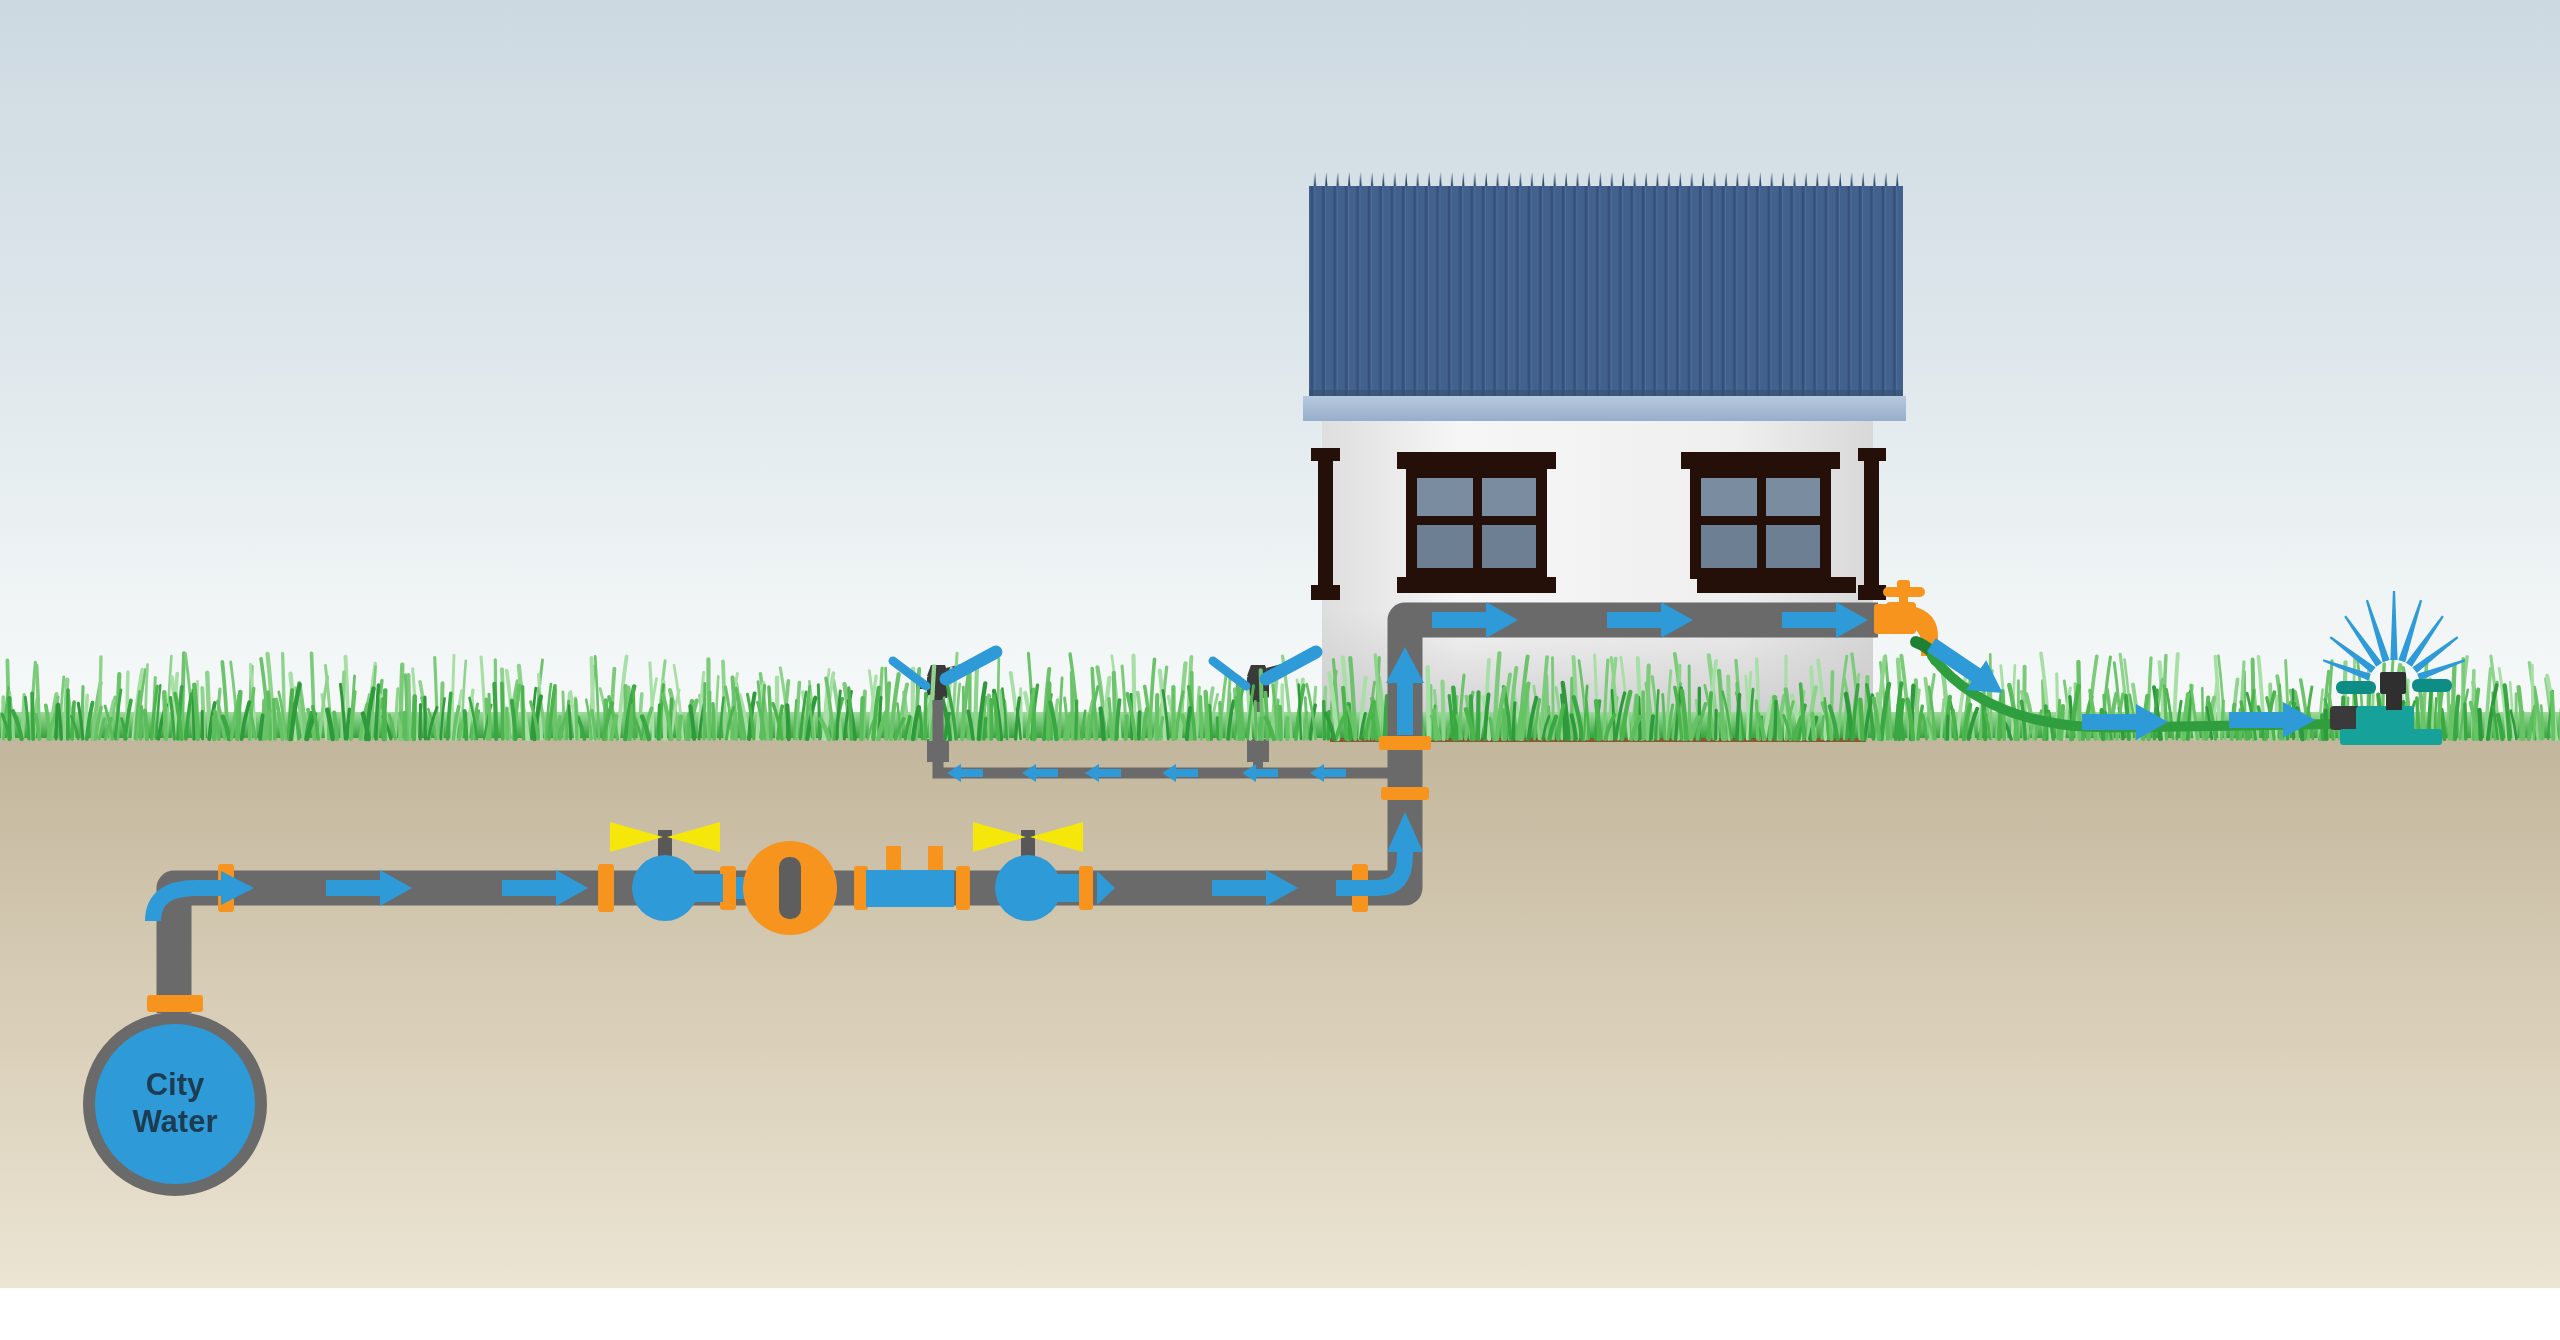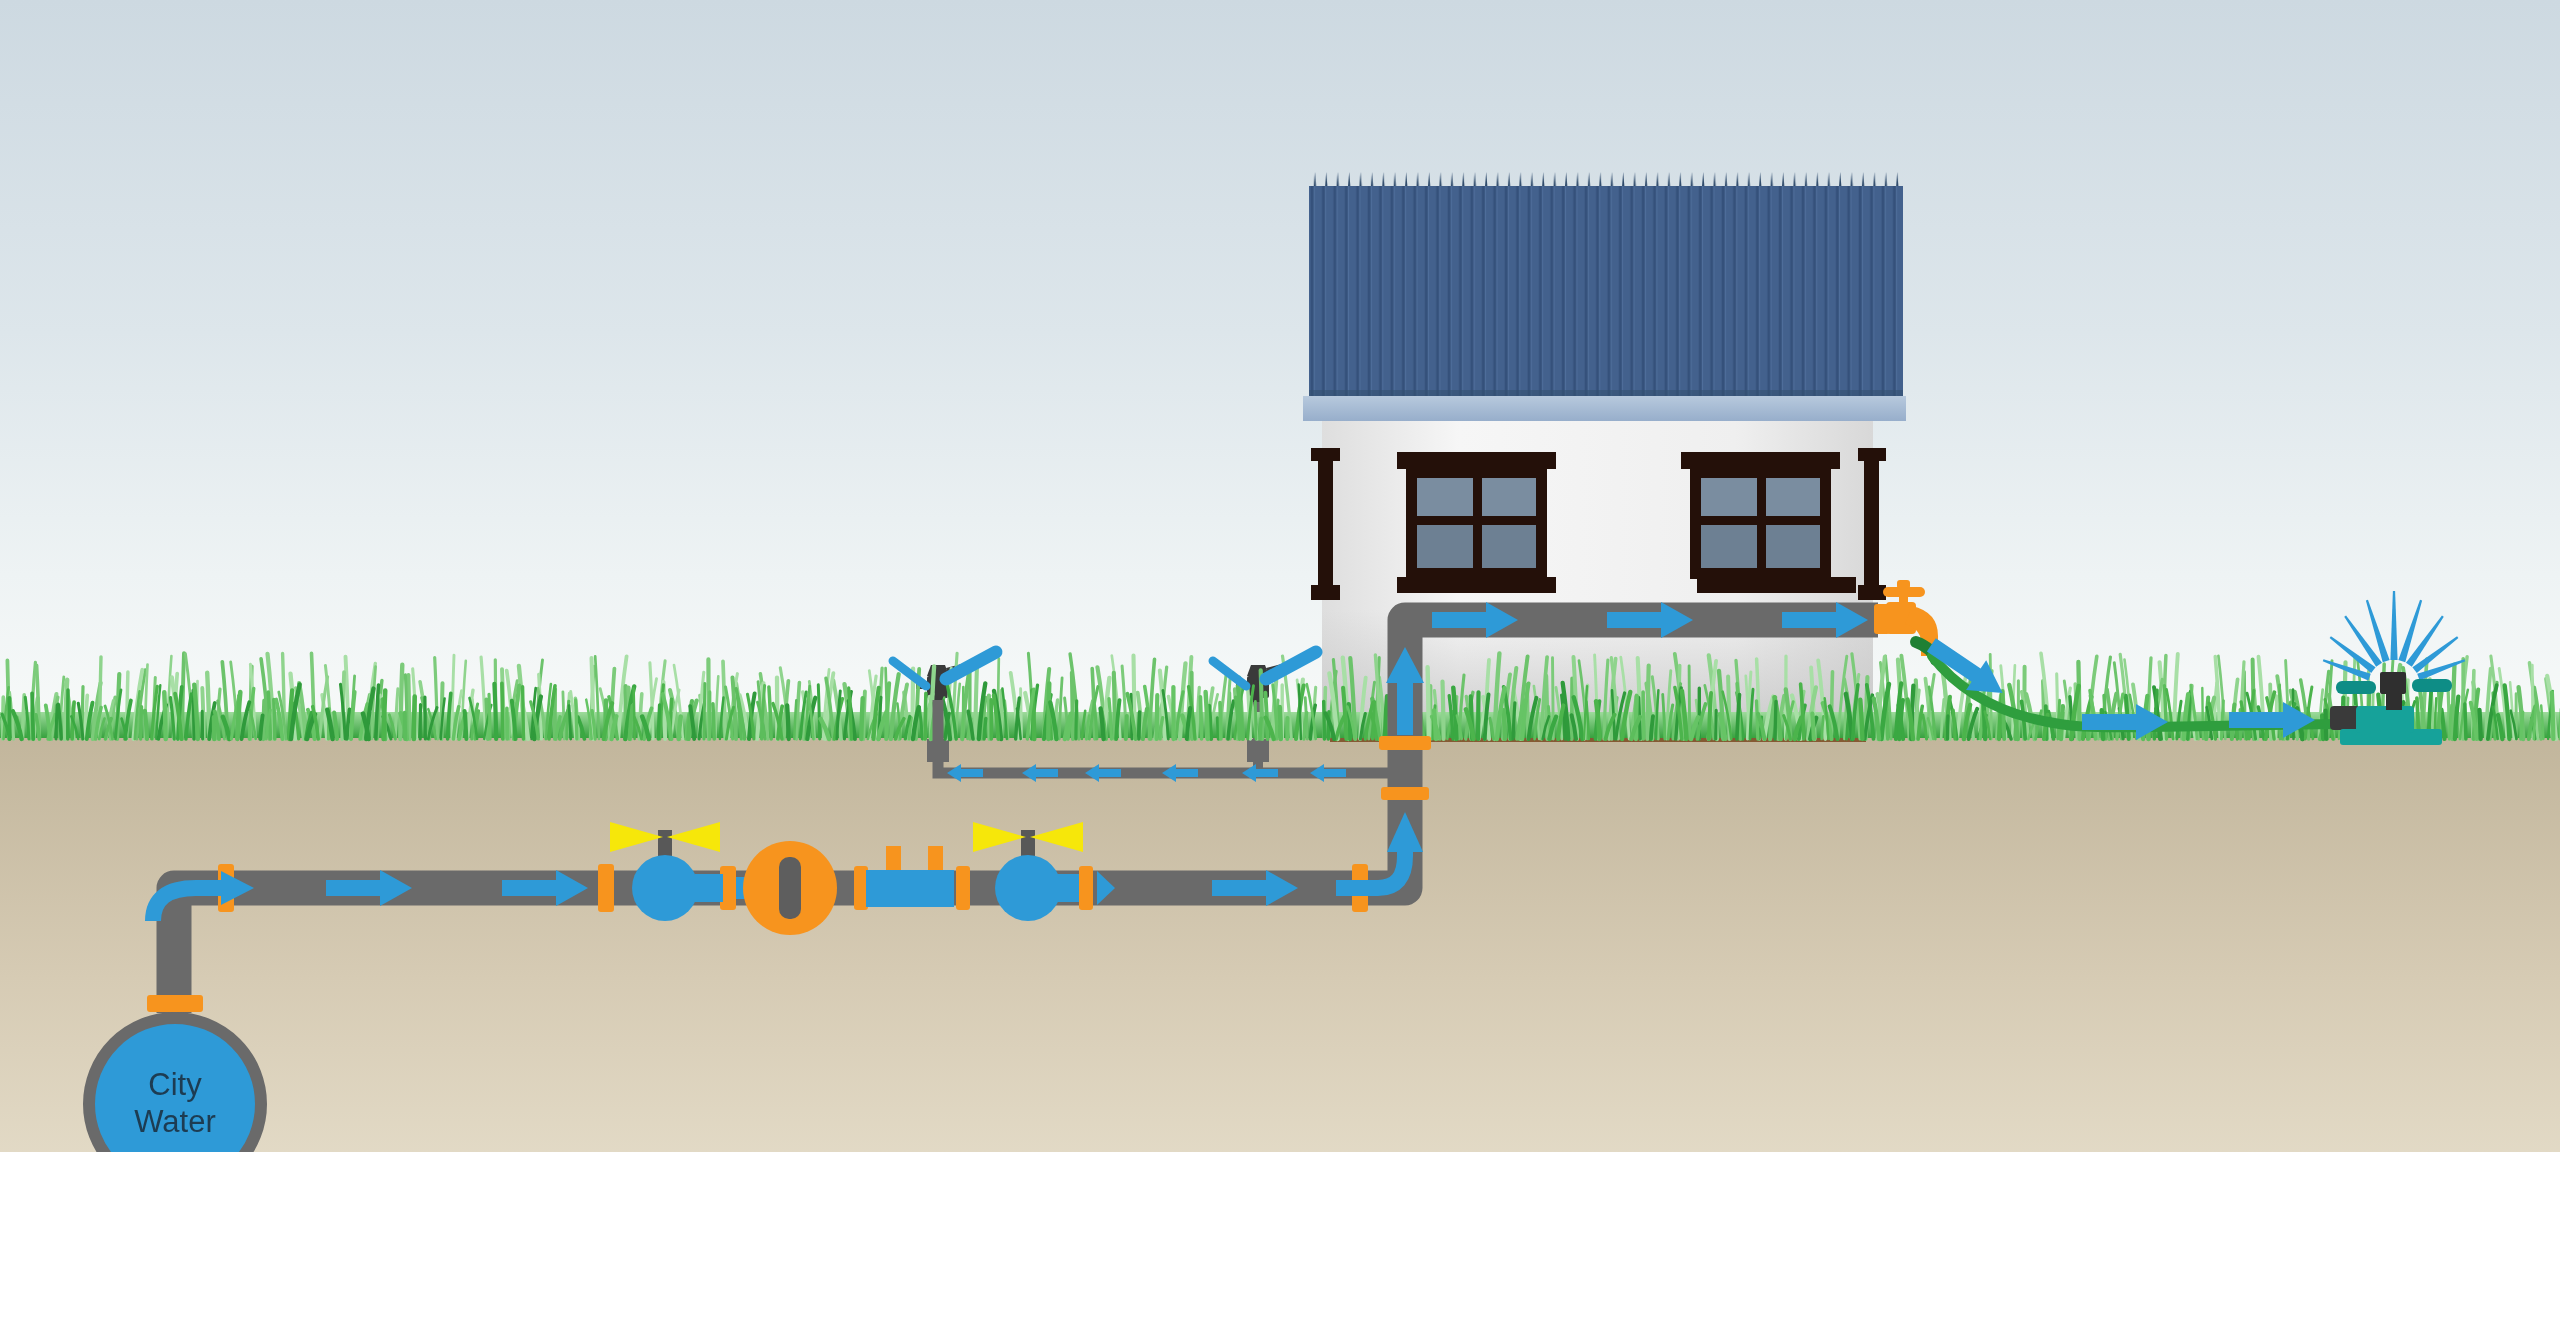--- a/index.html
+++ b/index.html
@@ -1,16 +1,16 @@
 <!DOCTYPE html>
 <html style="--water_blue: #2e9ad7; --pipe_gray: #6a6a6a; --pipe_dark: #585858; --fitting_orange: #f7941e; --valve_yellow: #f6e70a; --hose_green: #2f9e3e; --hose_green_dark: #1f8034; --sprinkler_teal: #16a29a; --sprinkler_teal_dark: #0e8d86; --hardware_dark: #3a3a3a; --roof_blue: #43618d; --roof_stripe: #35517b; --roof_highlight: #4f6e9b; --roof_tip: #2e4a6b; --eave_blue_light: #b7c9dd; --eave_blue_dark: #97aecb; --window_frame_brown: #241009; --window_glass_top: #7a8da0; --window_glass_bottom: #6d8093; --wall_white: #f6f6f6; --wall_shadow: #c6c6c6; --foundation_brown: #7a4a21; --grass_green: #4cb44c; --soil_tan: #c2b69c; --soil_light: #efe9d8; --sky_top: #cdd9e1; --sky_bottom: #f8faf9; --label_text: #1d3c52; --meter_register_gray: #5e5e5e;"><head>
 <meta charset="utf-8">
 <style>
   html,body{margin:0;padding:0;background:#fff;overflow:hidden;}
-  .stage{position:relative;width:2560px;height:1152px;font-family:"Liberation Sans",sans-serif;}
+  .stage{position:relative;width:2560px;height:1288px;font-family:"Liberation Sans",sans-serif;font-weight:bold;}
   svg{display:block;}
   text{font-family:"Liberation Sans",sans-serif;}
 </style>
 </head>
 <body>
 
 <div class="stage">
 <svg width="2560" height="1340" viewBox="0 0 2560 1340">
   <defs>
     <linearGradient id="skyg" x1="0" y1="0" x2="0" y2="1">

